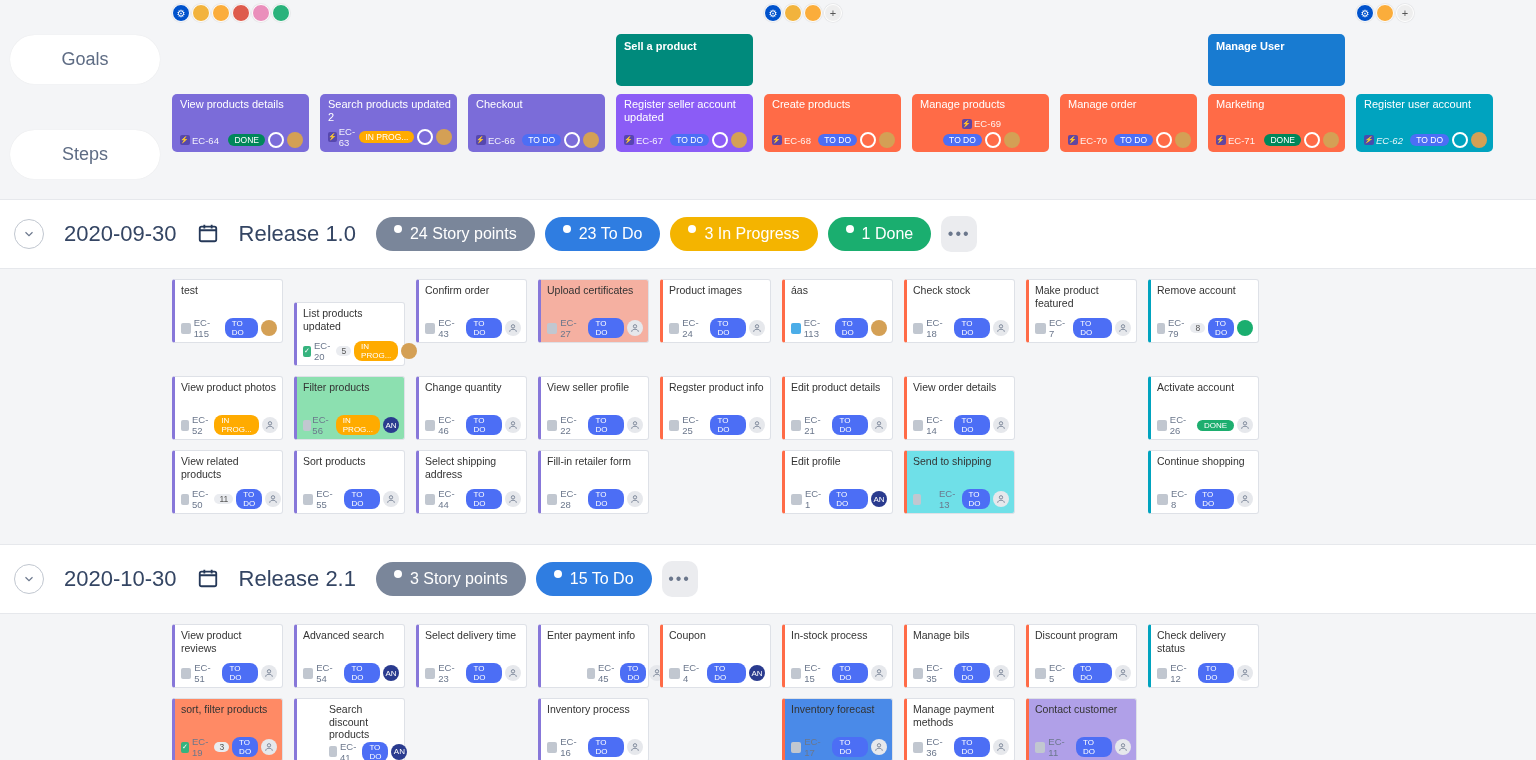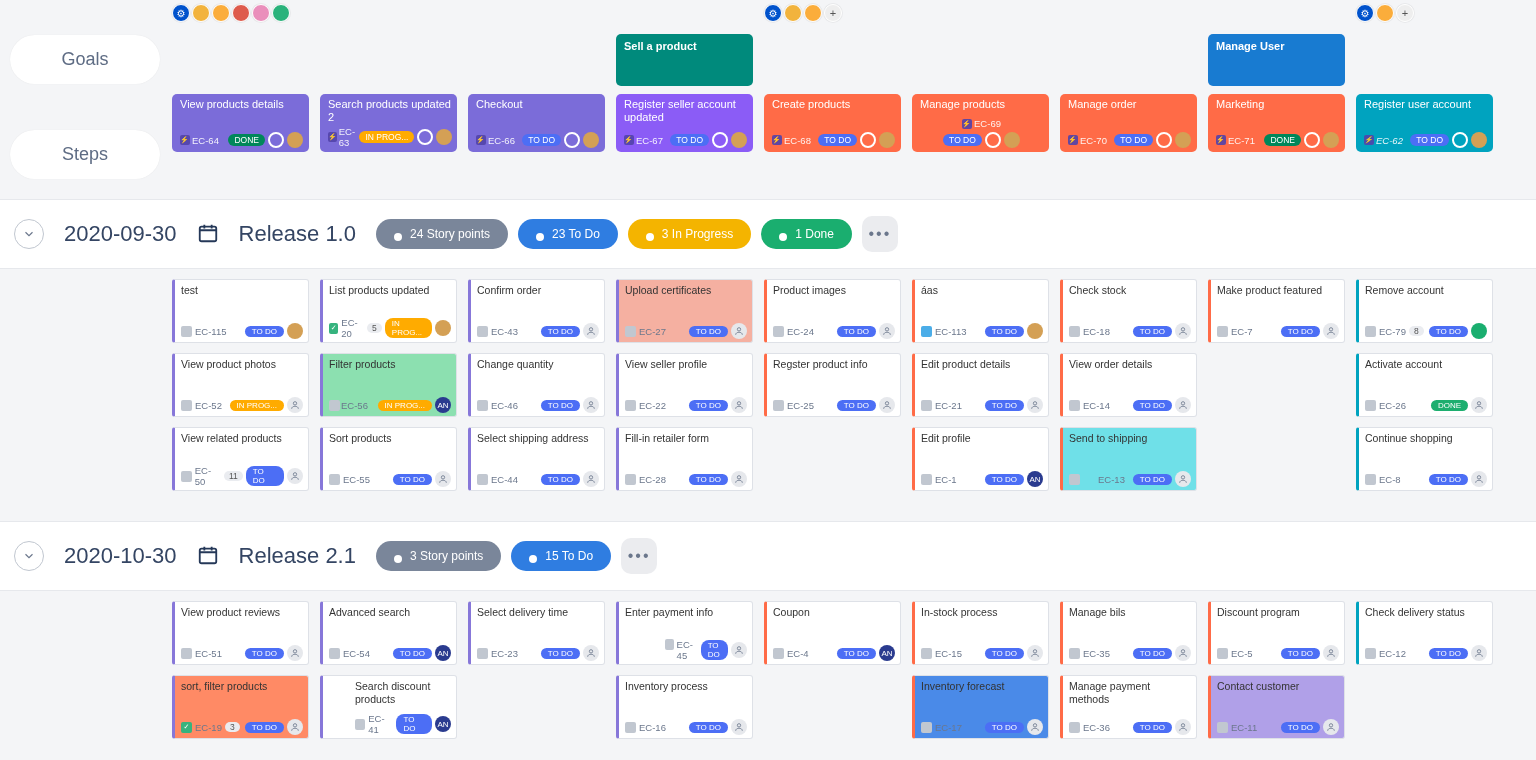--- a/index.html
+++ b/index.html
@@ -35,28 +35,28 @@
 .sp-prog { background:#ffab00; color:#fff;}
 .step .ring { width:16px; height:16px; border:2px solid #fff; border-radius:50%; flex-shrink:0;}
 .step .mini-av { width:16px; height:16px; border-radius:50%; background:#d4a055; flex-shrink:0;}
 
 
 .release { background:#fff; display:flex; align-items:center; padding:16px 14px; gap:20px; margin-top:10px; border-top:1px solid #e6e8ec; border-bottom:1px solid #e6e8ec;}
 .chev { width:30px; height:30px; border-radius:50%; border:1px solid #c1c7d0; display:flex; align-items:center; justify-content:center; color:#6b778c; font-size:14px;}
 .rel-date { font-size:22px; font-weight:500; color:#344563;}
 .cal-ic { width:22px; height:22px; color:#253858;}
 .rel-name { font-size:22px; color:#344563;}
-.chip { border-radius:20px; padding:8px 18px; font-size:12px; color:#fff; display:flex; align-items:flex-end; gap:8px;}
+.chip { border-radius:20px; padding:8px 18px; font-size:16px; color:#fff; display:flex; align-items:flex-start; gap:8px;}
 .chip .dot{ width:8px; height:8px; border-radius:50%; background:#fff;}
 .c-gray{background:#7a869a;} .c-blue{background:#2f7de1;} .c-yel{background:#f4b400;} .c-green{background:#1aae6f;}
 .more-pill{ width:36px; height:36px; border-radius:10px; background:#ebecef; display:flex; align-items:center; justify-content:center; color:#6b778c; font-size:16px; letter-spacing:2px;}
 
 .cards-area { padding:10px 6px 10px 172px; }
 .cards-row { display:flex; gap:11px; margin-bottom:10px;}
-.card-col { width:137px; flex-shrink:0; }
+.card-col { width:111px; flex-shrink:0; }
 .card { background:#fff; border:1px solid #dee1e7; border-left:3px solid #8777d9; border-radius:3px; height:64px; padding:4px 5px 3px 6px; display:flex; flex-direction:column; justify-content:space-between;}
 .card .title { font-size:10.5px; color:#333; line-height:1.2;}
 .card .foot { display:flex; align-items:center; justify-content:space-between; gap:3px;}
 .card .key { font-size:9.5px; color:#6b778c; display:flex; align-items:center; gap:2px;}
 .type-ic { width:11px; height:11px; border-radius:2px; display:inline-flex; align-items:center; justify-content:center; font-size:7px; color:#fff;}
 .t-story{background:#36b37e;} .t-task{background:#c1c7d0;} .t-sub{background:#4bade8;}
 .pts { background:#eaecf0; border-radius:8px; font-size:8.5px; padding:0px 5px; color:#555;}
 .stpill { border-radius:8px; font-size:8px; padding:1px 7px; color:#fff;}
 .st-todo{background:#4c6ef5;} .st-prog{background:#ffab00;} .st-done{background:#1dae6f;}
 .assn { width:16px; height:16px; border-radius:50%; background:#e6e8ec; display:flex; align-items:center; justify-content:center; font-size:8px; color:#555; flex-shrink:0;}
@@ -307,21 +307,21 @@
                 <span class="key">EC-115</span>
               </div>
               <div style="display: flex; align-items: center; gap: 3px;">
                 <span class="stpill st-todo">TO DO</span>
                 <span class="assn img"></span>
               </div>
             </div>
           </div>
         </div>
         <div class="card-col">
-          <div class="card" style="border-left-color: rgb(135, 119, 217);">
+          <div class="card" style="border-left-color: rgb(135, 119, 217); margin-top: 23px;">
             <div class="title">List products updated</div>
             <div class="foot">
               <div style="display: flex; align-items: center; gap: 3px;">
                 <span class="type-ic t-story">✓</span>
                 <span class="key">EC-20</span>
                 <span class="pts">5</span>
               </div>
               <div style="display: flex; align-items: center; gap: 3px;">
                 <span class="stpill st-prog">IN PROG...</span>
                 <span class="assn img"></span>
@@ -834,21 +834,21 @@
                   </svg>
                 </span>
               </div>
             </div>
           </div>
         </div>
         <div class="card-col">
           <div class="card" style="border-left-color: rgb(135, 119, 217);">
             <div class="title">Enter payment info</div>
             <div class="foot">
-              <div style="display: flex; gap: 3px; padding-left: 40px;">
+              <div style="display: flex; align-items: center; gap: 3px; padding-left: 40px;">
                 <span class="type-ic t-task"></span>
                 <span class="key">EC-45</span>
               </div>
               <div style="display: flex; align-items: center; gap: 3px;">
                 <span class="stpill st-todo">TO DO</span>
                 <span class="assn">
                   <svg width="10" height="10" viewBox="0 0 24 24" fill="none" stroke="#6b778c" stroke-width="2">
                     <circle cx="12" cy="8" r="4"></circle>
                     <path d="M4 21c0-4 4-6 8-6s8 2 8 6"></path>
                   </svg>

